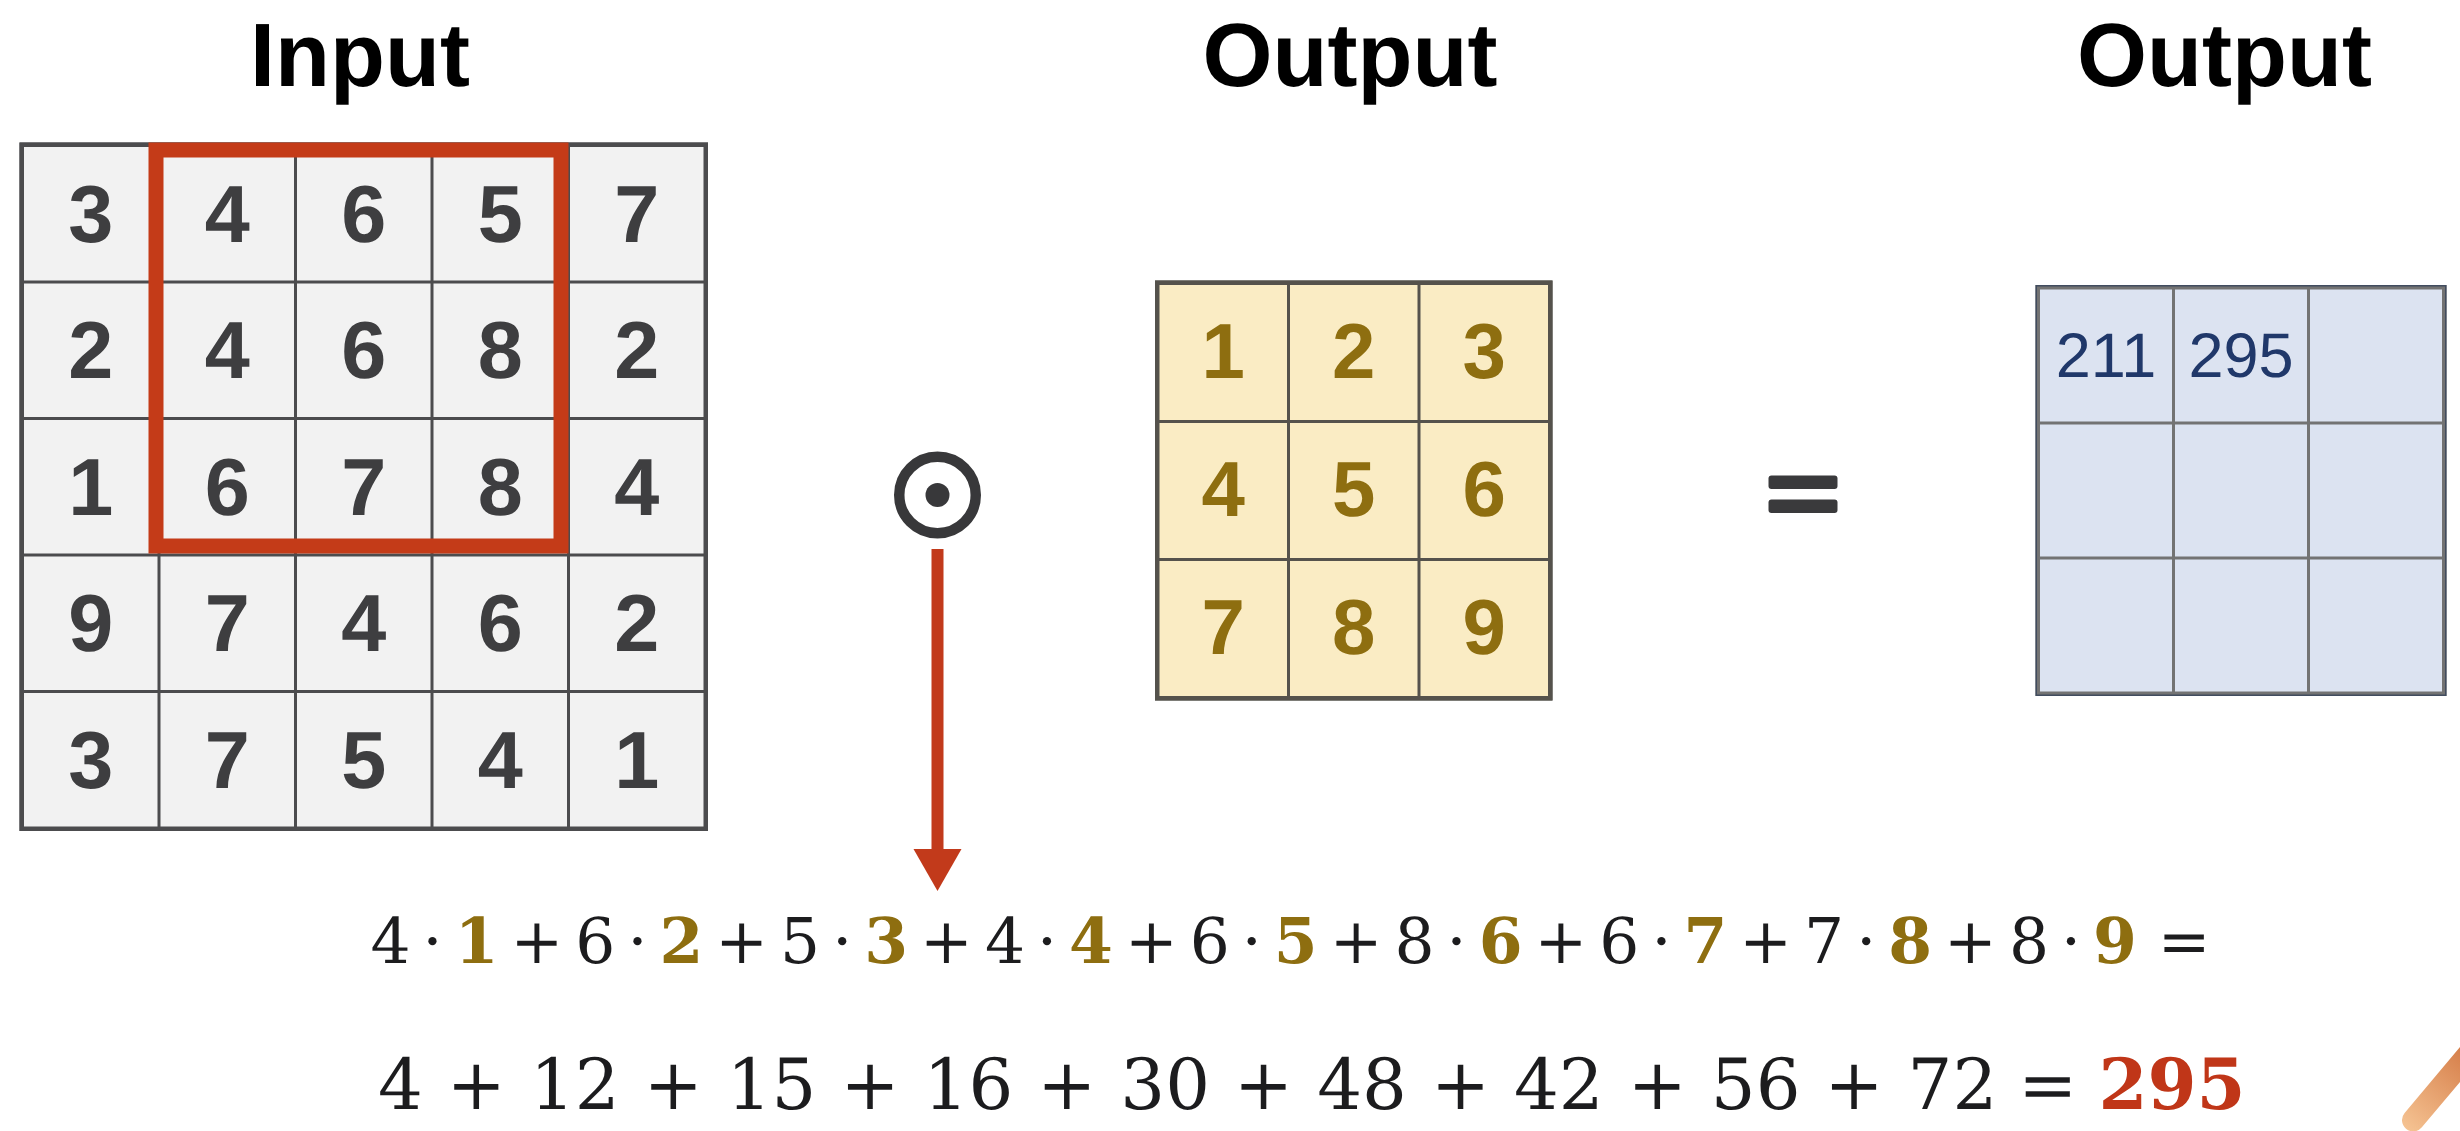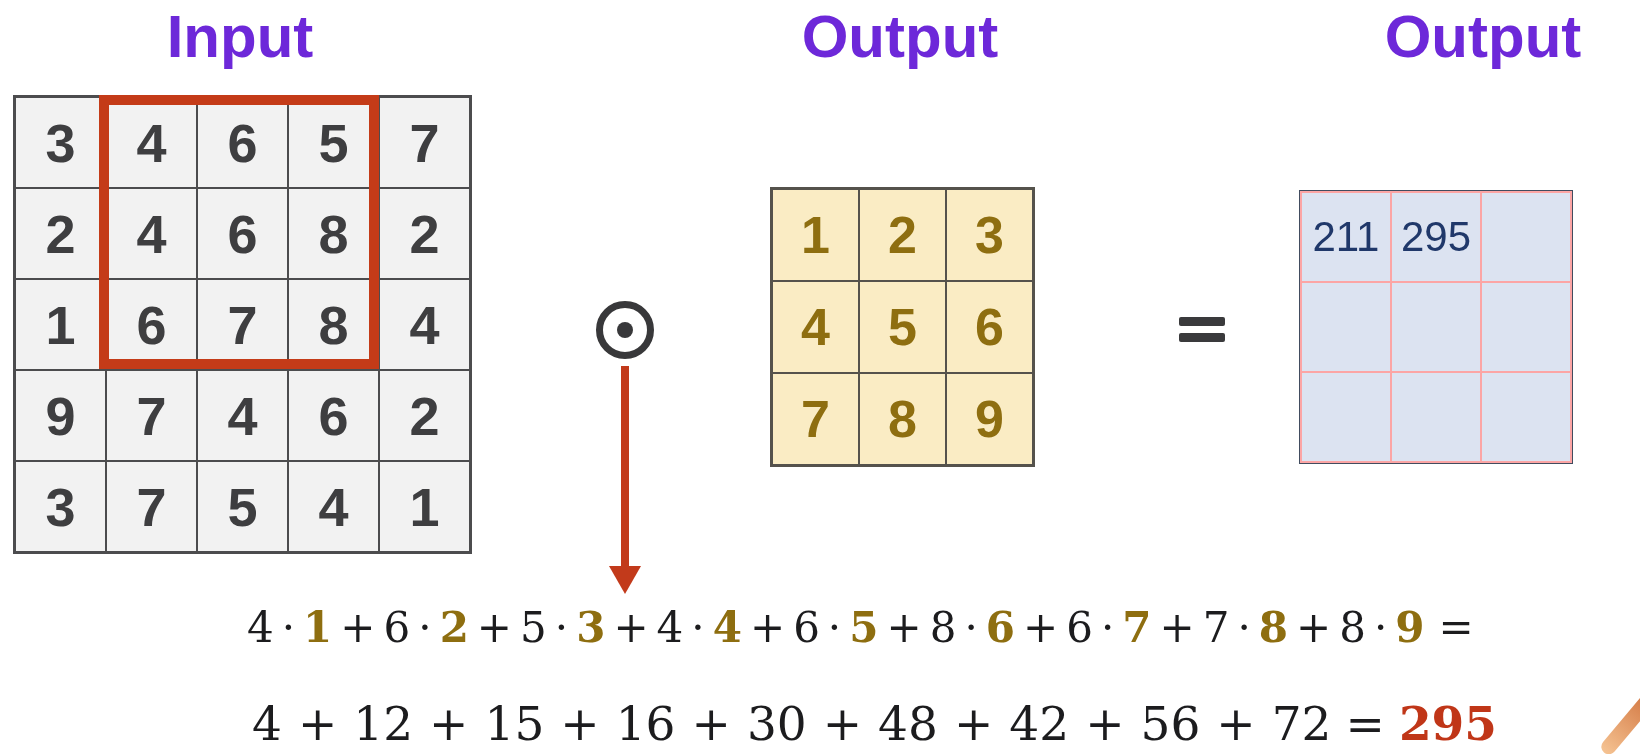--- a/index.html
+++ b/index.html
@@ -1,33 +1,33 @@
 <!DOCTYPE html>
 <html><head>
 <meta charset="utf-8">
 <style>
   html,body{margin:0;padding:0;background:#ffffff;}
   .canvas{position:relative;width:1640px;height:754px;background:#ffffff;overflow:hidden;
           font-family:"Liberation Sans",sans-serif;}
 
   
   .title{position:absolute;top:2px;width:340px;text-align:center;
-         font-weight:bold;font-size:60px;color:#6d28d9;letter-spacing:0px;}
+         font-weight:bold;font-size:60px;color:#000000;letter-spacing:0px;}
   .title-input{left:70px;}
   .title-kernel{left:730px;}
   .title-output{left:1313px;}
 
   
   .grid{position:absolute;display:grid;gap:2px;padding:2px;box-sizing:content-box;}
   .input-grid{left:13px;top:95px;grid-template-columns:repeat(5,89px);grid-auto-rows:89px;
               background:#4c4c4e;border:1px solid #4c4c4e;}
   .kernel-grid{left:770px;top:187px;grid-template-columns:repeat(3,85px);grid-auto-rows:90px;
                background:#55524c;border:1px solid #55524c;}
-  .output-grid{left:1299px;top:190px;grid-template-columns:repeat(3,88px);grid-auto-rows:88px;
-               background:#fca5a5;border:1px solid #414c5f;}
+  .output-grid{left:1357px;top:190px;grid-template-columns:repeat(3,88px);grid-auto-rows:88px;
+               background:#737373;border:1px solid #414c5f;}
   .cell{display:flex;align-items:center;justify-content:center;}
   .input-cell{background:#f2f2f2;color:#3e3e40;font-weight:bold;font-size:54px;}
   .kernel-cell{background:#faecc4;color:#8e6e10;font-weight:bold;font-size:52px;}
   .output-cell{background:#dce3f1;color:#20386a;font-weight:normal;font-size:42px;}
 
   
   .red-box{position:absolute;left:99px;top:95px;width:280px;height:274px;
            border:10px solid #c43b18;box-sizing:border-box;background:transparent;}
 
   

